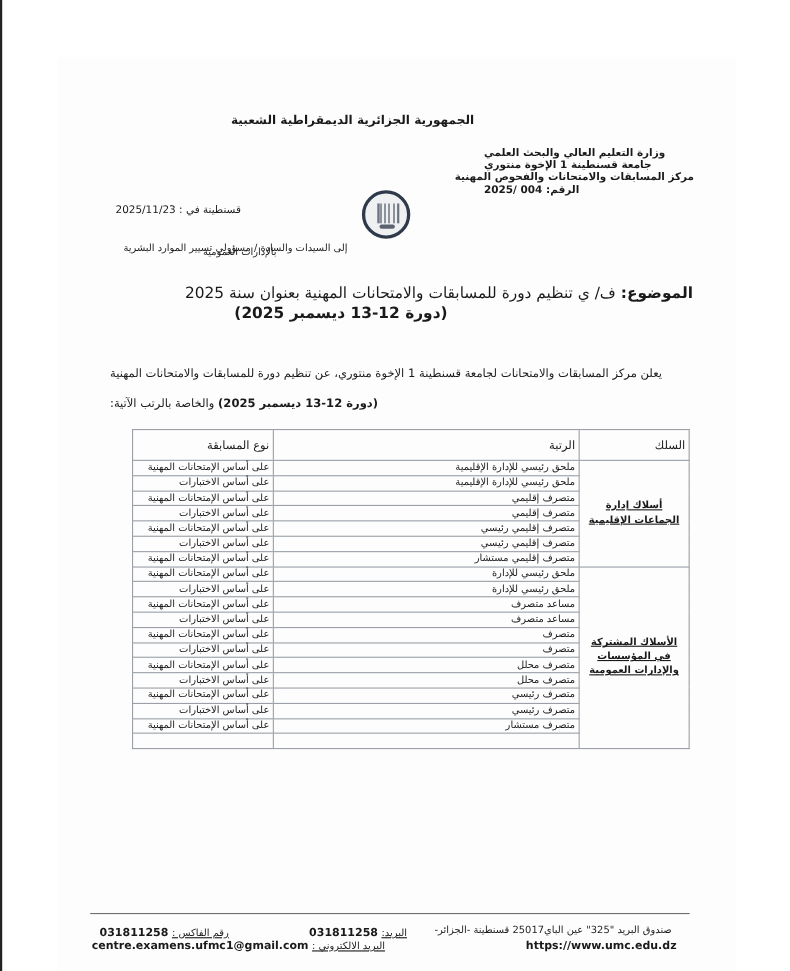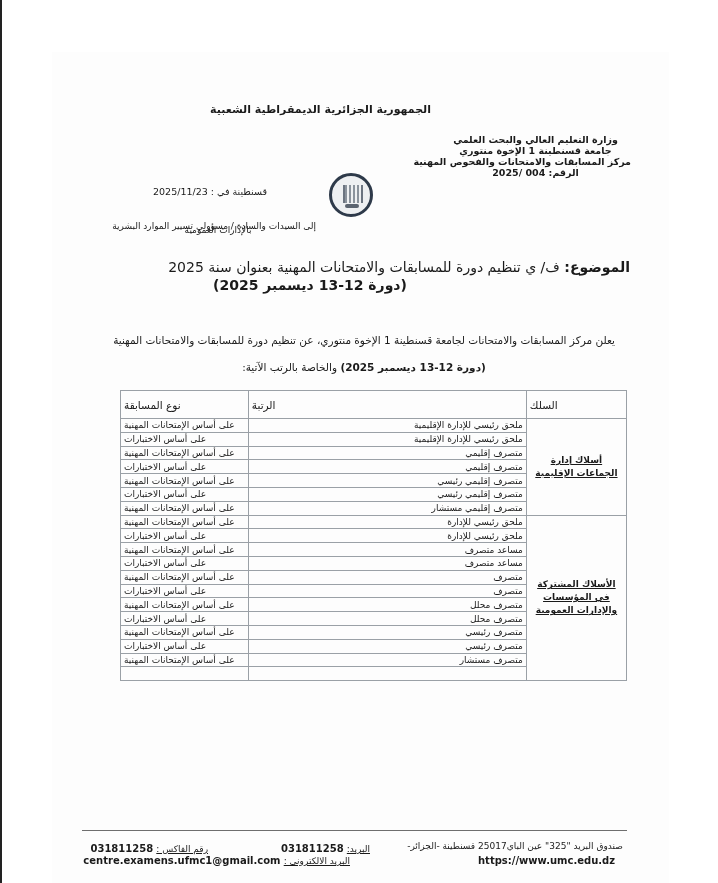--- a/index.html
+++ b/index.html
@@ -5,21 +5,21 @@
   html, body { margin:0; padding:0; }
   body {
     width:718px; height:883px; background:#ffffff; position:relative; overflow:hidden;
     font-family:"DejaVu Sans", "Liberation Sans", sans-serif; color:#1a1a1a;
   }
   .left-edge { position:absolute; left:0; top:0; width:2px; height:883px; background:#222; }
   .page {
     position:absolute; left:52px; top:52px; width:617px; height:831px; background:#fdfdfd;
   }
   .abs { position:absolute; }
-  .rtl { direction:rtl; text-align:center; }
+  .rtl { direction:rtl; text-align:left; }
   .republic { left:260px; top:103px; width:171px; font-size:11px; font-weight:bold; text-align:center; white-space:nowrap; }
   .ministry { left:440px; top:134px; width:191px; font-size:9.5px; font-weight:bold; line-height:11px; white-space:nowrap; }
   .ministry div { white-space:nowrap; }
   .ministry .ref { font-weight:bold; }
   .logo { left:329px; top:173px; width:44px; height:44px; border-radius:50%; border:3px solid #2e3a4a; background:#eef0f2; box-sizing:border-box; }
   .logo .inner { position:absolute; left:11px; top:9px; width:16px; height:18px; border-left:2px solid #6b7480; border-right:2px solid #6b7480;
     background:repeating-linear-gradient(90deg,#8b939c 0 2px,#eef0f2 2px 4px); }
   .logo .base { position:absolute; left:13px; top:28px; width:14px; height:4px; background:#5b6470; border-radius:2px; }
   .dateline { left:105px; top:186px; width:210px; font-size:9.5px; white-space:nowrap; }
   .recipient { left:120px; top:221px; width:196px; font-size:9px; font-weight:normal; white-space:nowrap; }
@@ -29,25 +29,25 @@
   .subject2 { left:180px; top:277px; width:260px; font-size:14px; font-weight:bold; text-align:center; white-space:nowrap; }
   .body1 { left:100px; top:334px; width:528px; font-size:10.5px; white-space:nowrap; }
   .body2 { left:100px; top:361px; width:528px; font-size:10.5px; white-space:nowrap; }
   .body2 b { font-weight:bold; }
 
   table.grades {
     position:absolute; left:120px; top:390px; width:507px; border-collapse:collapse; direction:rtl;
     font-size:9px;
   }
   table.grades th, table.grades td { border:1px solid #9aa0a6; padding:0 3px; }
-  table.grades th { height:27px; font-weight:normal; font-size:10.5px; text-align:left; }
+  table.grades th { height:27px; font-weight:normal; font-size:10.5px; text-align:right; }
   table.grades td { height:12.8px; line-height:12px; white-space:nowrap; }
   table.grades td.corps { text-align:center; font-weight:bold; font-size:9px; line-height:13px; white-space:normal; width:94px;text-decoration:underline; }
   table.grades td.grade { text-align:right; width:274px; }
-  table.grades td.type { text-align:left; width:121px; }
+  table.grades td.type { text-align:right; width:121px; }
 
   .footer-line { left:82px; top:830px; width:545px; height:1px; background:#6e6e6e; }
   .foot-addr { left:395px; top:841px; width:240px; font-size:9px; white-space:nowrap; }
   .foot-url { left:478px; top:855px; font-size:10px; font-weight:bold; white-space:nowrap; }
   .foot-phone { left:260px; top:843px; width:110px; font-size:10px; white-space:nowrap; direction:rtl; }
   .foot-fax { left:108px; top:843px; width:100px; font-size:10px; white-space:nowrap; direction:rtl; }
   .foot-mail { left:80px; top:855px; width:270px; font-size:10px; white-space:nowrap; direction:rtl; }
   .u { text-decoration:underline; font-weight:normal; font-size:9px; }
   .foot-phone b, .foot-fax b, .foot-mail b { font-weight:bold; }
 </style>

